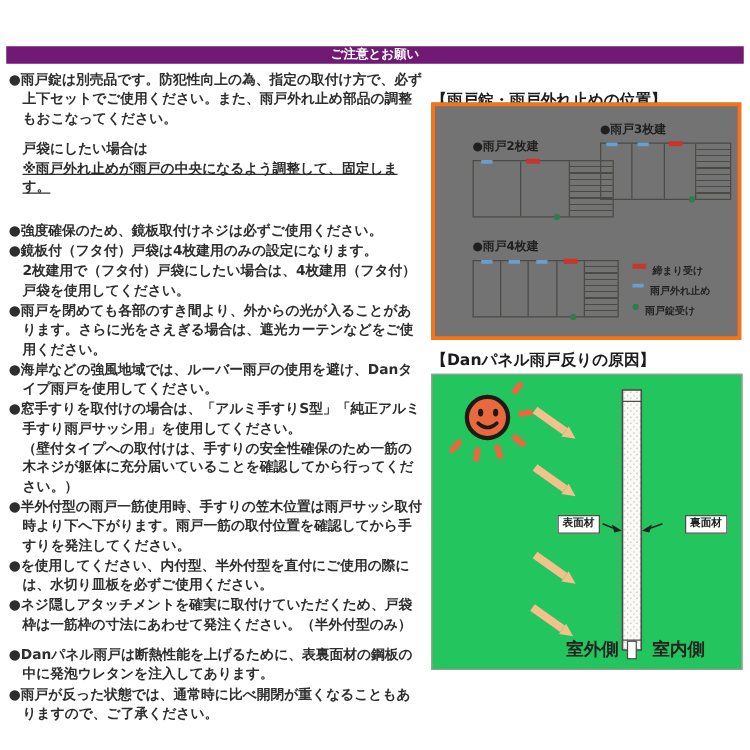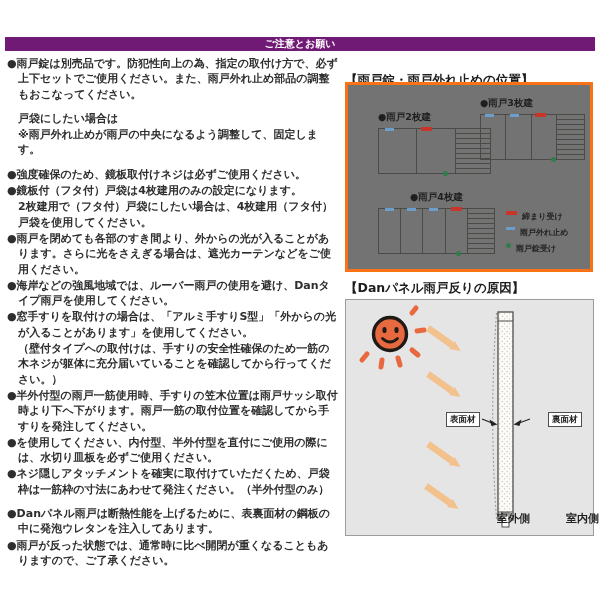--- a/index.html
+++ b/index.html
@@ -15,62 +15,62 @@
     font-size:10px; font-weight:700; line-height:14px;
   }
   
   .left-col {
     position:absolute; left:7px; top:56px; width:331px;
     font-size:11px; font-weight:700; line-height:15.3px; color:#2e2e2e;
   }
   .note { margin:0 0 1px 0; padding-left:11px; text-indent:-11px; }
   .cont { text-indent:0; }
   .gap-top { margin-top:9px; }
-  .gap-bottom { margin-bottom:9px; }
+  .gap-bottom { margin-bottom:19px;text-decoration:underline; }
   
   .right-col { position:absolute; left:345px; top:56px; width:250px; }
   .sec-title { position:absolute; left:0; font-size:12.5px; font-weight:700; color:#1c1c1c; white-space:nowrap; }
   .sec-title.t1 { top:16px; }
   .sec-title.t2 { top:224px; }
   .pos-box {
     position:absolute; left:0; top:26px; width:248px; height:190px;
     background:#737373; border:3px solid #f97316; box-sizing:border-box;
   }
   .shutter { position:absolute; }
   .s2 { left:30px; top:26px; }
   .s3 { left:132px; top:12px; }
-  .s4 { left:30px; top:106px;text-align:center; }
+  .s4 { left:30px; top:106px; }
   .sh-title { font-size:9.5px; font-weight:700; color:#1f1f1f; margin:0 0 4px 0; white-space:nowrap; }
   .panelrow { position:relative; display:flex; height:44px; border:1px solid #4a4a46; box-sizing:content-box; }
   .panel { border-right:1px solid #4a4a46; height:100%; }
   .tobukuro {
     height:100%;
     background:repeating-linear-gradient(to bottom, rgba(0,0,0,0) 0, rgba(0,0,0,0) 4px, #4a4a46 4px, #4a4a46 5px);
   }
   .mk { position:absolute; }
   .mk.blue  { width:9px;  height:3px; background:#6b9fcb; top:-1px; }
   .mk.red   { width:11px; height:4px; background:#c8352b; top:-2px; }
   .mk.green { width:5px;  height:5px; border-radius:50%; background:#2e7d4b; bottom:-3px; }
   .legend { position:absolute; left:158px; top:126px; }
   .lrow { display:flex; margin-bottom:5px; font-size:8px; font-weight:700; color:#222; white-space:nowrap; }
   .lmk { display:inline-block; margin-right:5px; }
   .lmk.red   { width:11px; height:3.5px; background:#c8352b; }
   .lmk.blue  { width:9px;  height:3px;   background:#6b9fcb; }
   .lmk.green { width:5px;  height:5px;   border-radius:50%; background:#2e7d4b; }
   .warp-box {
     position:absolute; left:0; top:243px; width:247px; height:235px;
-    background:#e5e5e5; border:1px solid #9b9b97; box-sizing:content-box;
+    background:#22c55e; border:1px solid #9b9b97; box-sizing:content-box;
   }
   .lbl-box {
     position:absolute; border:1px solid #4f4f4a; background:#ffffff;
     font-size:8.5px; font-weight:700; color:#222; padding:2px 3px; line-height:1; white-space:nowrap;
   }
   .lbl-front { left:100px; top:112px; }
   .lbl-back  { left:186px; top:112px;margin-left:16px; }
-  .side-lbl { position:absolute; font-size:11px; font-weight:700; color:#222; white-space:nowrap;margin-left:44px; }
+  .side-lbl { position:absolute; font-size:14px; font-weight:700; color:#222; white-space:nowrap; }
   .side-out { left:107px; top:211px; }
   .side-in  { left:176px; top:211px; }
 </style>
 </head>
 <body>
 
 <div class="page">
 
   <div class="header-bar">
     <span>ご注意とお願い</span>
@@ -78,21 +78,21 @@
 
   <div class="left-col">
     <p class="note">●雨戸錠は別売品です。防犯性向上の為、指定の取付け方で、必ず上下セットでご使用ください。また、雨戸外れ止め部品の調整もおこなってください。</p>
     <p class="note cont gap-top">戸袋にしたい場合は</p>
     <p class="note cont gap-bottom">※雨戸外れ止めが雨戸の中央になるよう調整して、固定します。</p>
     <p class="note">●強度確保のため、鏡板取付けネジは必ずご使用ください。</p>
     <p class="note">●鏡板付（フタ付）戸袋は4枚建用のみの設定になります。</p>
     <p class="note cont">2枚建用で（フタ付）戸袋にしたい場合は、4枚建用（フタ付）戸袋を使用してください。</p>
     <p class="note">●雨戸を閉めても各部のすき間より、外からの光が入ることがあります。さらに光をさえぎる場合は、遮光カーテンなどをご使用ください。</p>
     <p class="note">●海岸などの強風地域では、ルーバー雨戸の使用を避け、Danタイプ雨戸を使用してください。</p>
-    <p class="note">●窓手すりを取付けの場合は、「アルミ手すりS型」「外からの光が入ることがあります」を使用してください。</p>
+    <p class="note">●窓手すりを取付けの場合は、「アルミ手すりS型」「純正アルミ手すり雨戸サッシ用」を使用してください。</p>
     <p class="note cont">（壁付タイプへの取付けは、手すりの安全性確保のため一筋の木ネジが躯体に充分届いていることを確認してから行ってください。）</p>
     <p class="note">●半外付型の雨戸一筋使用時、手すりの笠木位置は雨戸サッシ取付時より下へ下がります。雨戸一筋の取付位置を確認してから手すりを発注してください。</p>
     <p class="note">●を使用してください、内付型、半外付型を直付にご使用の際には、水切り皿板を必ずご使用ください。</p>
     <p class="note">●ネジ隠しアタッチメントを確実に取付けていただくため、戸袋枠は一筋枠の寸法にあわせて発注ください。（半外付型のみ）</p>
     <p class="note gap-top">●Danパネル雨戸は断熱性能を上げるために、表裏面材の鋼板の中に発泡ウレタンを注入してあります。</p>
     <p class="note">●雨戸が反った状態では、通常時に比べ開閉が重くなることもありますので、ご了承ください。</p>
   </div>
 
   <div class="right-col">
 

